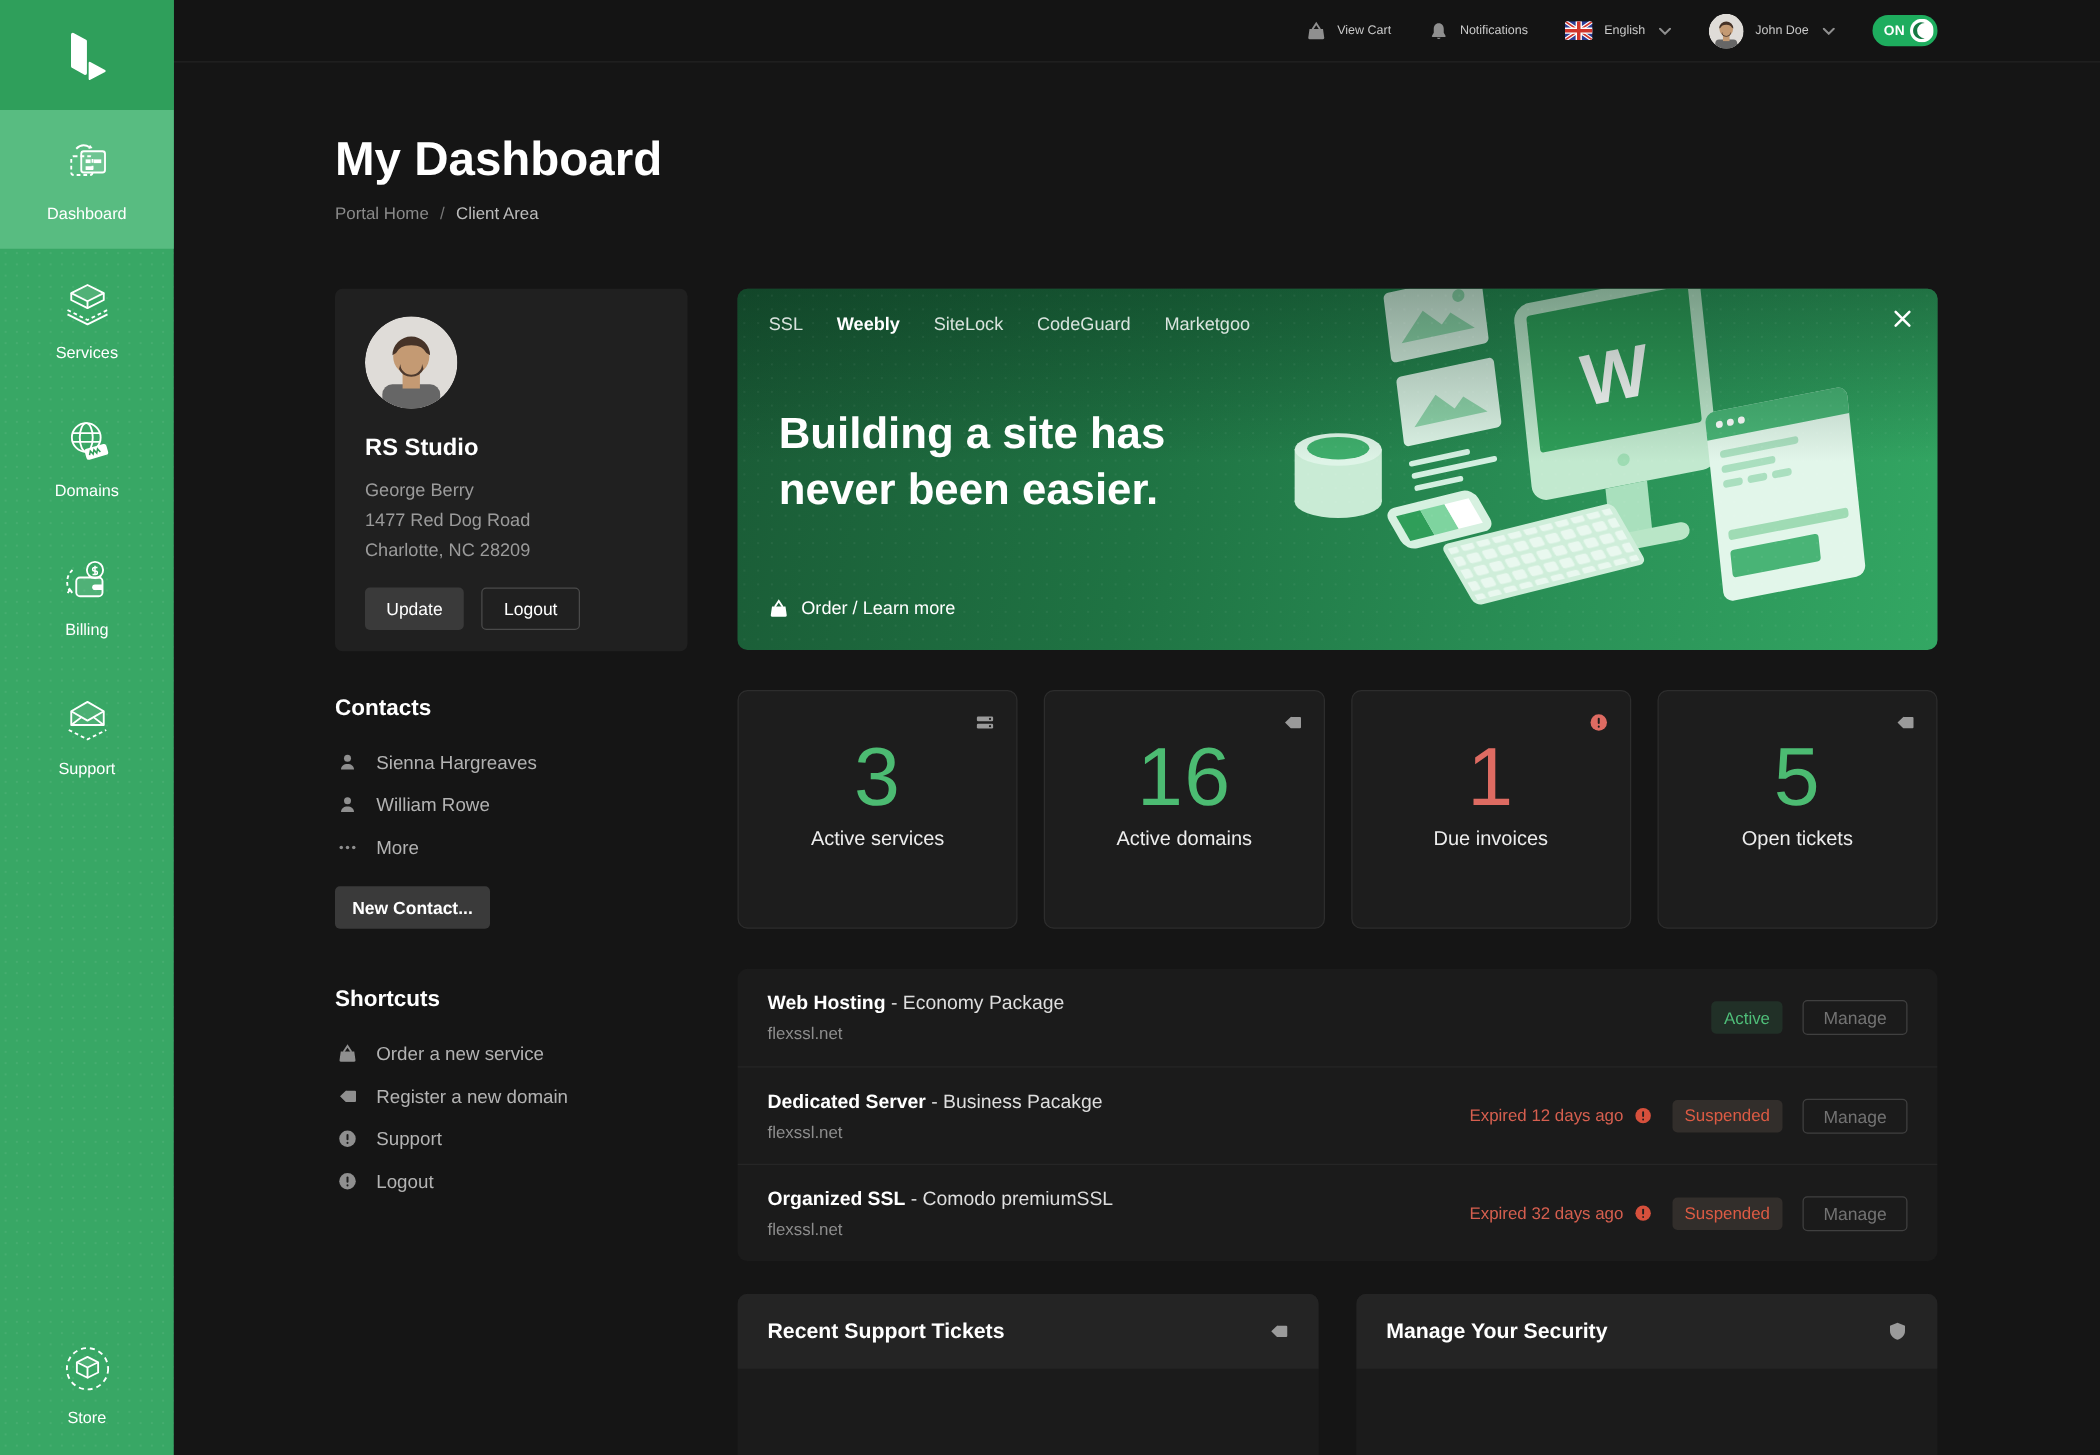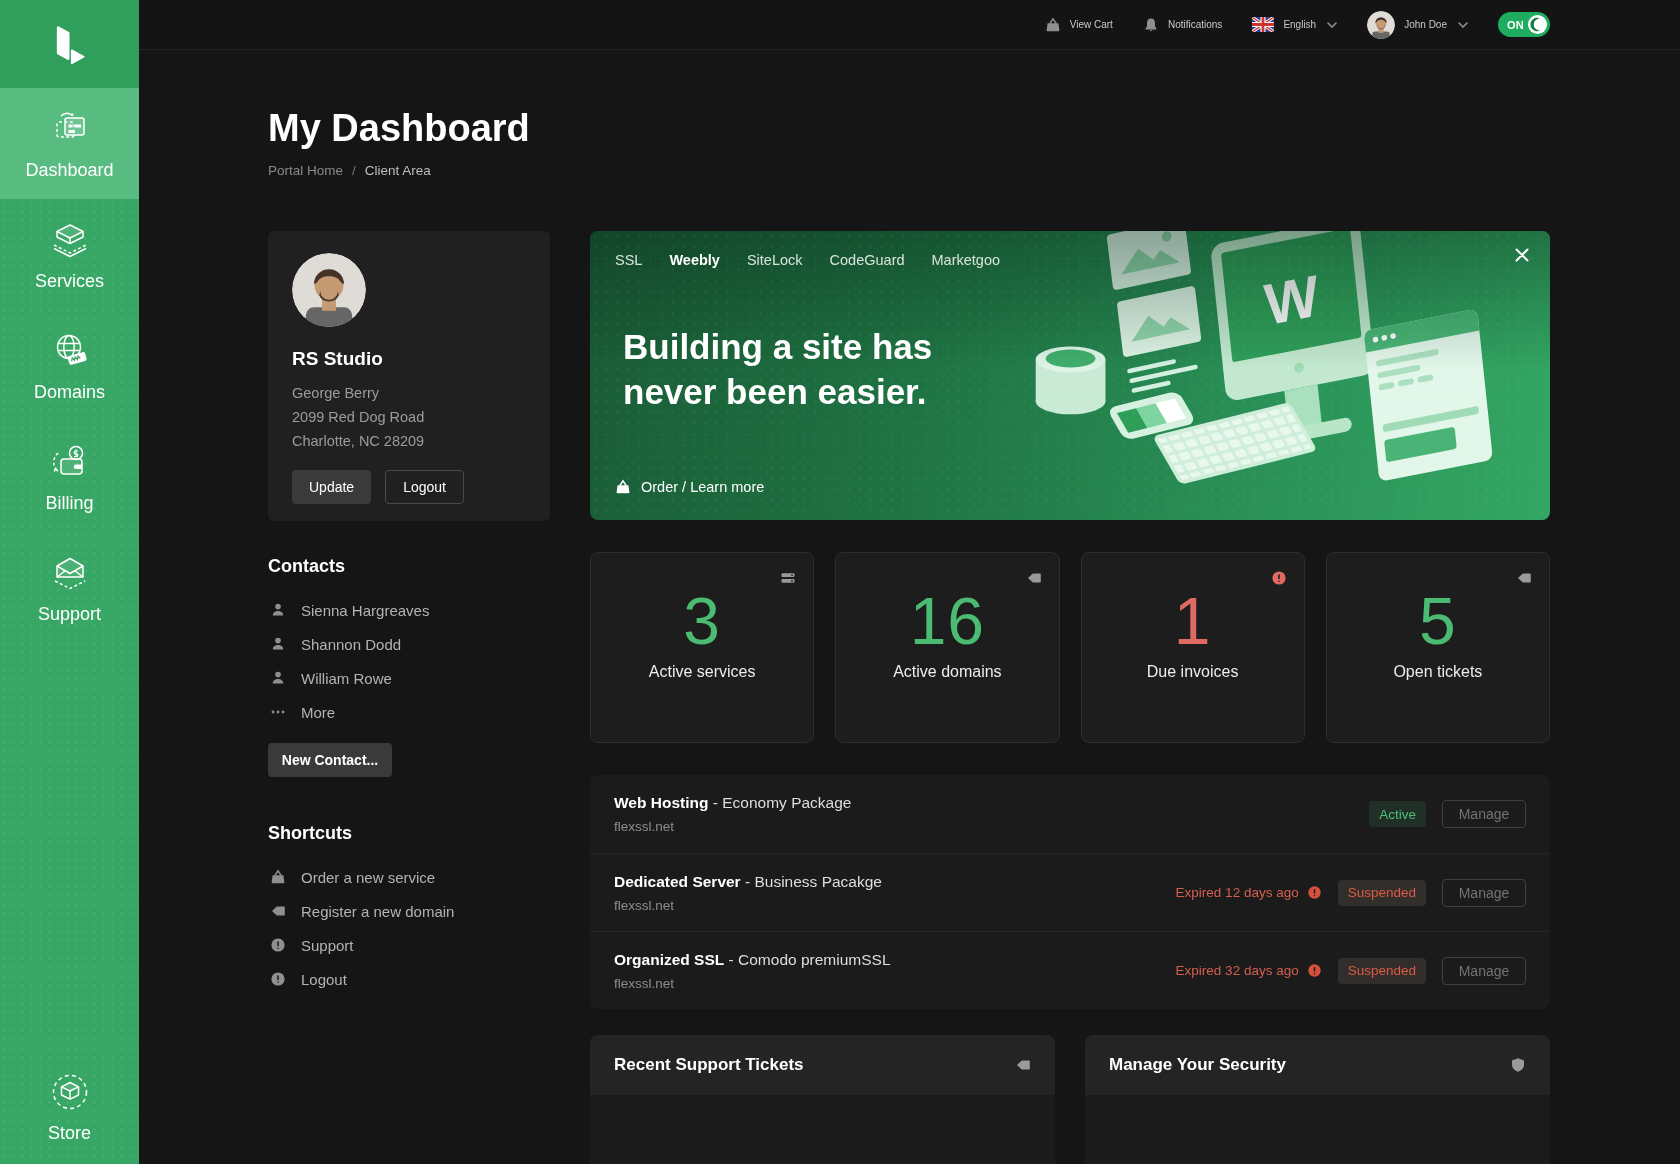--- a/index.html
+++ b/index.html
@@ -11,21 +11,21 @@
   }
   
   .sidebar { position:absolute; left:0; top:0; width:139px; height:100%; background:#38a765; z-index:6; }
   .sidebar::before { content:""; position:absolute; inset:0; pointer-events:none;
     background-image:radial-gradient(rgba(255,255,255,.07) 1px, transparent 1.2px);
     background-size:9px 9px; }
   .logo-box { position:relative; height:88px; background:#2f9f5b; display:flex; align-items:center; justify-content:center; cursor:pointer; }
   .side-item { position:relative; height:111px; display:flex; flex-direction:column; align-items:center; justify-content:center; gap:9px; cursor:pointer; }
   .side-item.active { background:#58bc81; }
   .side-icon { width:44px; height:44px; display:block; }
-  .side-label { font-size:18px; color:#ffffff; }
+  .side-label { font-size:13px; color:#ffffff; }
   .store-item { position:absolute; bottom:4px; left:0; width:139px; height:106px; }
   
   .topbar { position:absolute; left:139px; top:0; right:0; height:50px; background:#141414;
     border-bottom:1px solid #232323; display:flex; align-items:center; justify-content:flex-end;
     gap:30px; padding-right:130px; z-index:5; }
   .tb-item { display:flex; align-items:center; gap:9px; color:#c9c9c9; font-size:10px; cursor:pointer; }
   .tb-ic { width:16px; height:16px; color:#8f8f8f; }
   .tb-caret { width:10px; height:6px; color:#8f8f8f; margin-left:2px; }
   .tb-flag { width:22px; height:15px; border-radius:2px; overflow:hidden; }
   .tb-avatar { width:28px; height:28px; border-radius:50%; overflow:hidden; }
@@ -314,42 +314,36 @@
       <div class="columns">
 
         <div class="left-col">
           <div class="profile-card">
             <svg class="avatar-lg">
                 <use href="#i-avatar-man"></use>
               </svg>
             <div class="company">RS Studio</div>
             <div class="address">
               <div>George Berry</div>
-              <div>2099 Red Dog Road</div>
+              <div>1477 Red Dog Road</div>
               <div>Charlotte, NC 28209</div>
             </div>
             <div class="profile-buttons">
               <button class="btn btn-filled">Update</button>
               <button class="btn btn-outline">Logout</button>
             </div>
           </div>
 
           <div class="section-heading mt-contacts">Contacts</div>
           <div class="mini-list">
             <div class="mini-item">
               <svg class="mini-ic">
                   <use href="#i-person"></use>
                 </svg>
               <span>Sienna Hargreaves</span>
-            </div>
-            <div class="mini-item">
-              <svg class="mini-ic">
-                  <use href="#i-person"></use>
-                </svg>
-              <span>Shannon Dodd</span>
             </div>
             <div class="mini-item">
               <svg class="mini-ic">
                   <use href="#i-person"></use>
                 </svg>
               <span>William Rowe</span>
             </div>
             <div class="mini-item">
               <svg class="mini-ic">
                   <use href="#i-ellipsis"></use>

